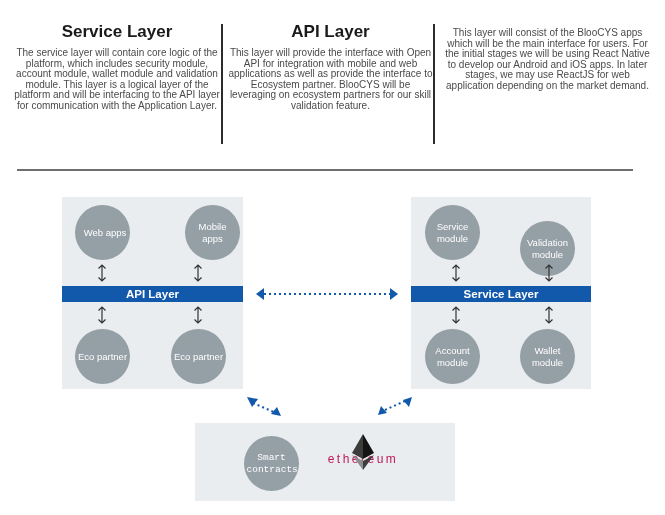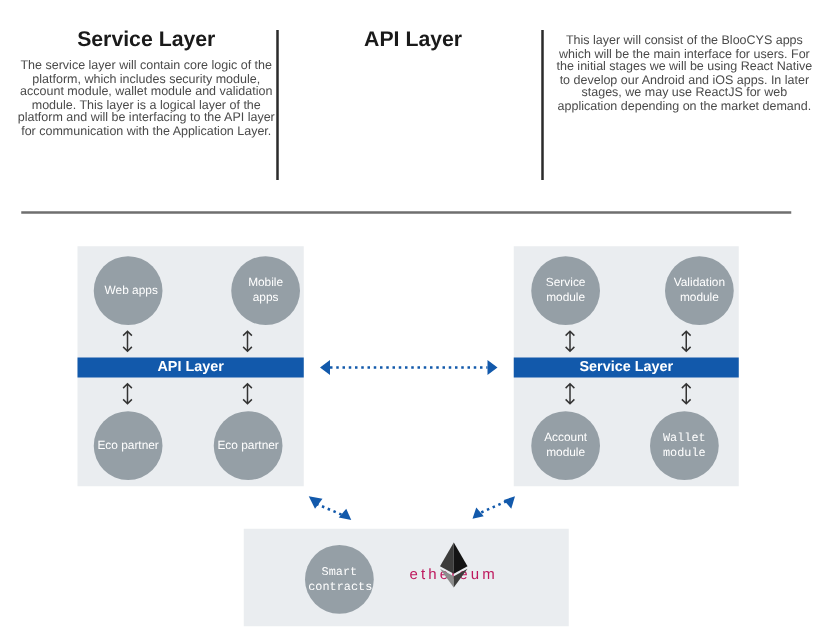--- a/index.html
+++ b/index.html
@@ -42,20 +42,21 @@
 </head>
 <body>
 
 <div class="col" id="col-service">
   <h2>Service Layer</h2>
   <p>The service layer will contain core logic of the platform, which includes security module, account module, wallet module and validation module. This layer is a logical layer of the platform and will be interfacing to the API layer for communication with the Application Layer.</p>
 </div>
 <div class="vdiv" id="div1"></div>
 <div class="col" id="col-api">
   <h2>API Layer</h2>
+  <p>This layer will provide the interface with Open API for integration with mobile and web applications as well as provide the interface to Ecosystem partner. BlooCYS will be leveraging on ecosystem partners for our skill validation feature.</p>
 </div>
 <div class="vdiv" id="div2"></div>
 <div class="col" id="col-app">
   <p>This layer will consist of the BlooCYS apps which will be the main interface for users. For the initial stages we will be using React Native to develop our Android and iOS apps. In later stages, we may use ReactJS for web application depending on the market demand.</p>
 </div>
 
 <div class="hrule"></div>
 
 <div class="panel" id="panel-left"></div>
 <div class="panel" id="panel-right"></div>
@@ -71,27 +72,27 @@
     <span>Eco partner</span>
   </div>
 <div class="circle" style="left:171px; top:329px;">
     <span>Eco partner</span>
   </div>
 <div class="bar" id="bar-api">API Layer</div>
 
 <div class="circle" style="left:425px; top:205px;">
     <span>Service module</span>
   </div>
-<div class="circle" style="left:520px; top:205px;margin-left:12px;">
+<div class="circle" style="left:520px; top:221px;">
     <span>Validation module</span>
   </div>
 <div class="circle" style="left:425px; top:329px;text-align:center;">
     <span>Account module</span>
   </div>
-<div class="circle" style="left:520px; top:329px;font-family:Liberation Mono, monospace;">
+<div class="circle" style="left:520px; top:329px;">
     <span>Wallet module</span>
   </div>
 <div class="bar" id="bar-service">Service Layer</div>
 
 <div class="circle" style="left:244px; top:436px;font-family:Liberation Mono, monospace;">
     <span>Smart contracts</span>
   </div>
 <div class="eth-word">ethereum</div>
 
 <svg class="overlay" width="665" height="515" viewBox="0 0 665 515">

